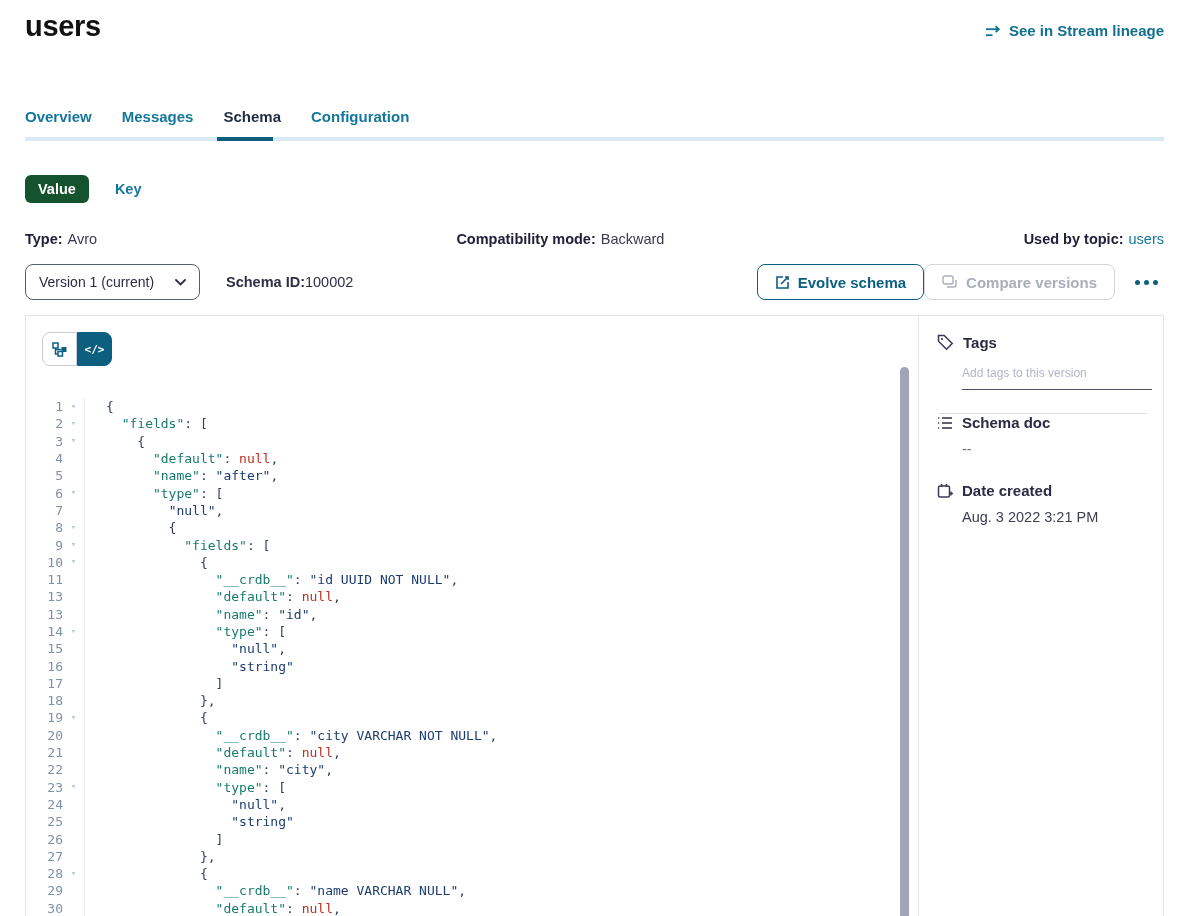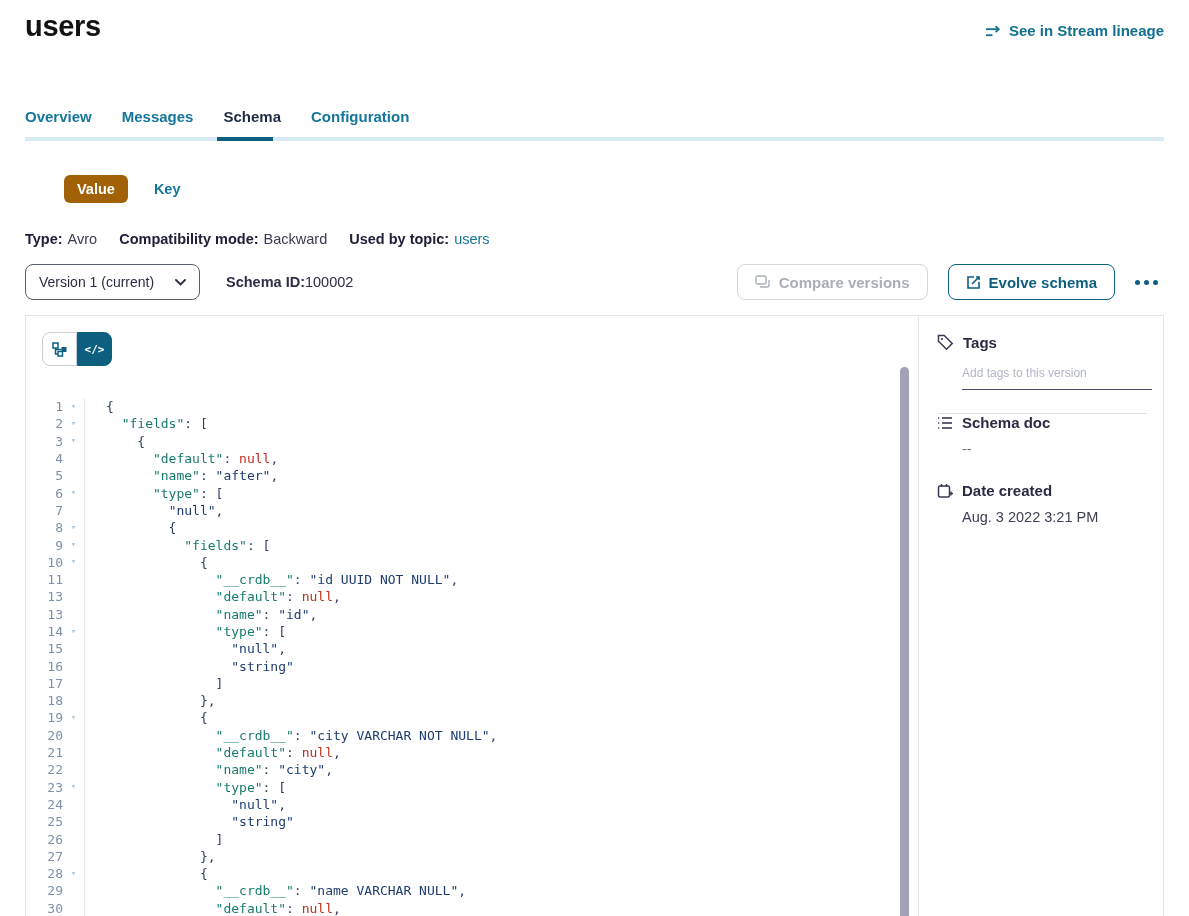--- a/index.html
+++ b/index.html
@@ -15,26 +15,26 @@
 
   
   .tabs { display:flex; gap:30px; margin-top:64px; }
   .tab { font-size:15px; font-weight:600; color:#15769c; padding-bottom:12px; cursor:pointer; }
   .tab.active { color:#1f2b45; }
   .tab-track { height:4px; background:#d8ebf4; position:relative; }
   .tab-marker { position:absolute; left:192px; width:56px; height:4px; background:#0d5f80; }
 
   
   .vk { margin-top:34px; display:flex; align-items:center; }
-  .vk-value { background:#a16207; color:#fff; font-size:14.5px; font-weight:600;
-              padding:6px 13px; border-radius:6px; border:none; cursor:pointer;margin-left:39px; }
+  .vk-value { background:#14532d; color:#fff; font-size:14.5px; font-weight:600;
+              padding:6px 13px; border-radius:6px; border:none; cursor:pointer; }
   .vk-key { margin-left:26px; color:#15769c; font-size:14.5px; font-weight:600; cursor:pointer; }
 
   
-  .meta { margin-top:28px; display:flex; gap:22px; font-size:14.5px; }
+  .meta { margin-top:28px; display:flex; gap:22px; font-size:14.5px;justify-content:space-between; }
   .meta b { color:#20203a; font-weight:700; }
   .meta .v { color:#3a3a52; margin-left:5px; }
   .meta .v.link { color:#15769c; cursor:pointer; }
 
   
   .verrow { margin-top:17px; display:flex; align-items:center; }
   .select { width:175px; height:36px; border:1px solid #565e6e; border-radius:8px;
             display:flex; align-items:center; justify-content:space-between;
             padding:0 13px; font-size:14px; color:#2c2c44; cursor:pointer; background:#fff; }
   .schema-id { margin-left:26px; font-size:14.5px; }
@@ -136,38 +136,38 @@
       <span style="display:flex;">
         <svg width="11" height="7" viewBox="0 0 11 7" fill="none" stroke="#2c2c44" stroke-width="1.8" stroke-linecap="round">
             <path d="M1 1 L5.5 5.5 L10 1"></path>
           </svg>
       </span>
     </div>
     <span class="schema-id">
       <b>Schema ID:</b><span class="v">100002</span>
     </span>
     <span class="spacer"></span>
-    <button class="btn disabled">
-      <span style="display:flex;">
-        <svg width="16" height="14" viewBox="0 0 16 14" fill="none" stroke="currentColor" stroke-width="1.4">
-          <rect x="1" y="1" width="10" height="8" rx="2"></rect>
-            <path d="M14 5 v5 a2 2 0 0 1 -2 2 H5"></path>
-        </svg>
-      </span>
-      <span>Compare versions</span>
-    </button>
     <button class="btn primary">
       <span style="display:flex;">
         <svg width="15" height="15" viewBox="0 0 15 15" fill="none" stroke="currentColor" stroke-width="1.6">
           <path d="M8 2 H2 V13 H13 V7"></path>
             <path d="M6 9 L13 2"></path>
             <path d="M10 2 H13 V5"></path>
         </svg>
       </span>
       <span>Evolve schema</span>
+    </button>
+    <button class="btn disabled">
+      <span style="display:flex;">
+        <svg width="16" height="14" viewBox="0 0 16 14" fill="none" stroke="currentColor" stroke-width="1.4">
+          <rect x="1" y="1" width="10" height="8" rx="2"></rect>
+            <path d="M14 5 v5 a2 2 0 0 1 -2 2 H5"></path>
+        </svg>
+      </span>
+      <span>Compare versions</span>
     </button>
     <span class="more">
       <i></i>
         <i></i>
         <i></i>
     </span>
   </div>
 
   <div class="panel">
 

